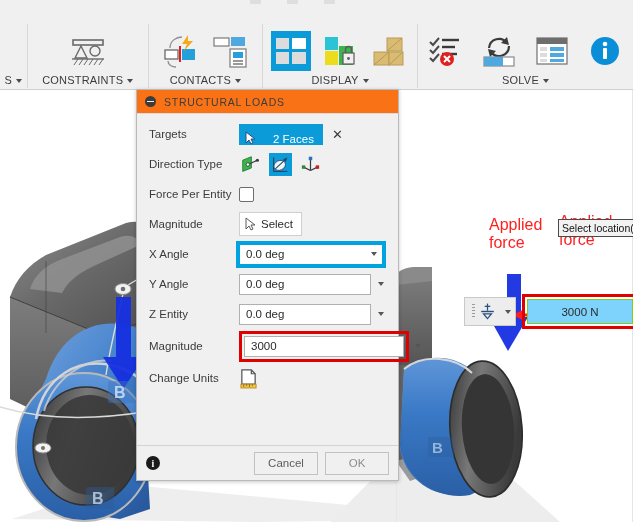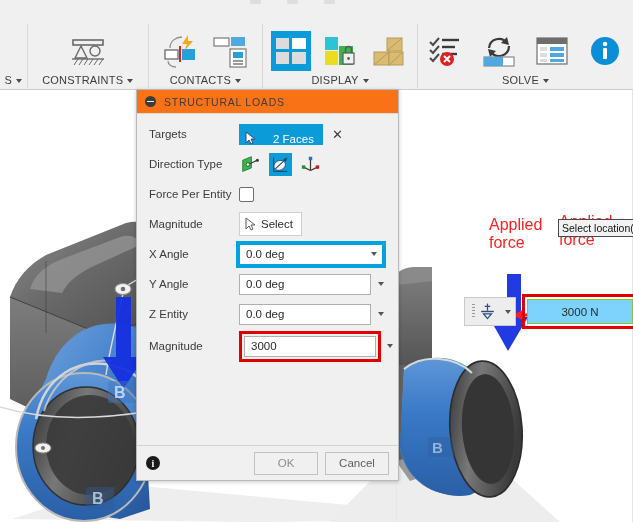--- a/index.html
+++ b/index.html
@@ -39,21 +39,21 @@
   .rlab{width:90px;font-size:11.5px;color:#3b3b3b;flex:0 0 auto;}
   .rctl{flex:1 1 auto;display:flex;align-items:center;}
 
   .combo{position:relative;height:21px;background:#fff;border:1px solid #b0b0b0;display:flex;align-items:center;box-sizing:border-box;}
   .combo .txt{font-size:11.5px;color:#2b2b2b;padding-left:6px;flex:1;white-space:nowrap;overflow:hidden;}
   .combo .arrow{width:16px;height:100%;display:flex;align-items:center;justify-content:center;flex:0 0 auto;}
   .combo .arrow i{width:0;height:0;border-left:3.5px solid transparent;border-right:3.5px solid transparent;border-top:4.5px solid #555;}
   .combo.w-type{width:144px;}
   .combo.w-ang{width:132px;}
   .combo.hl{outline:3px solid #00a3e0;outline-offset:0;border-color:#00a3e0;width:144px;}
-  .combo.redbox{width:132px;}
+  .combo.redbox{width:160px;}
   .redwrap{border:3px solid #e00000;padding:2px;display:inline-block;background:transparent;}
 
   .pill{height:21px;background:#0b9bd8;color:#fff;display:inline-flex;align-items:flex-end;gap:16px;padding:0 9px 0 6px;font-size:11.5px;}
   .xbtn{margin-left:9px;font-size:13px;color:#3c3c3c;line-height:1;cursor:default;}
   .selbtn{height:22px;background:#fff;border:1px solid #cfcfcf;display:inline-flex;align-items:center;gap:4px;padding:0 8px 0 5px;font-size:11.5px;color:#2b2b2b;}
   .cbox{width:13px;height:13px;background:#fff;border:1.6px solid #6d6d6d;border-radius:2px;box-shadow:inset 0 0 0 1px #fff;}
   .dirbtn{width:23px;height:23px;display:flex;align-items:center;justify-content:center;margin-right:7px;}
   .dirbtn.sel{background:#0b9bd8;}
 
   .dlg-foot{flex:0 0 auto;height:34px;border-top:1px solid #d3d3d3;background:#f0f0f0;display:flex;align-items:center;padding:0 9px;}
@@ -496,24 +496,40 @@
         <div class="rctl">
           <div class="redwrap">
             <div class="combo redbox">
               <div class="txt">3000</div>
             </div>
           </div>
           <div class="cf-caret" style="margin-left:6px;"></div>
         </div>
       </div>
 
+      <div class="row">
+        <div class="rlab">Change Units</div>
+        <div class="rctl">
+          <svg width="19" height="21" viewBox="0 0 20 22">
+            <path d="M3,2 H13 L17,6 V17 H3 Z" fill="#fff" stroke="#555" stroke-width="1.3"></path>
+            <path d="M13,2 V6 H17" fill="none" stroke="#555" stroke-width="1.3"></path>
+            <rect x="2" y="17" width="16" height="4" fill="#f0c34a" stroke="#b98a1c" stroke-width="0.9"></rect>
+            <g stroke="#8a6612" stroke-width="0.9">
+              <line x1="5" y1="17" x2="5" y2="20"></line>
+                <line x1="8" y1="17" x2="8" y2="19"></line>
+              <line x1="11" y1="17" x2="11" y2="20"></line>
+                <line x1="14" y1="17" x2="14" y2="19"></line>
+            </g>
+          </svg>
+        </div>
+      </div>
     </div>
 
     <div class="dlg-foot">
       <div class="infob">i</div>
       <div class="footbtns">
+        <div class="fbtn cancel">Cancel</div>
         <div class="fbtn">OK</div>
-        <div class="fbtn cancel">Cancel</div>
       </div>
     </div>
   </div>
 
 </div>
 
 </body></html>

